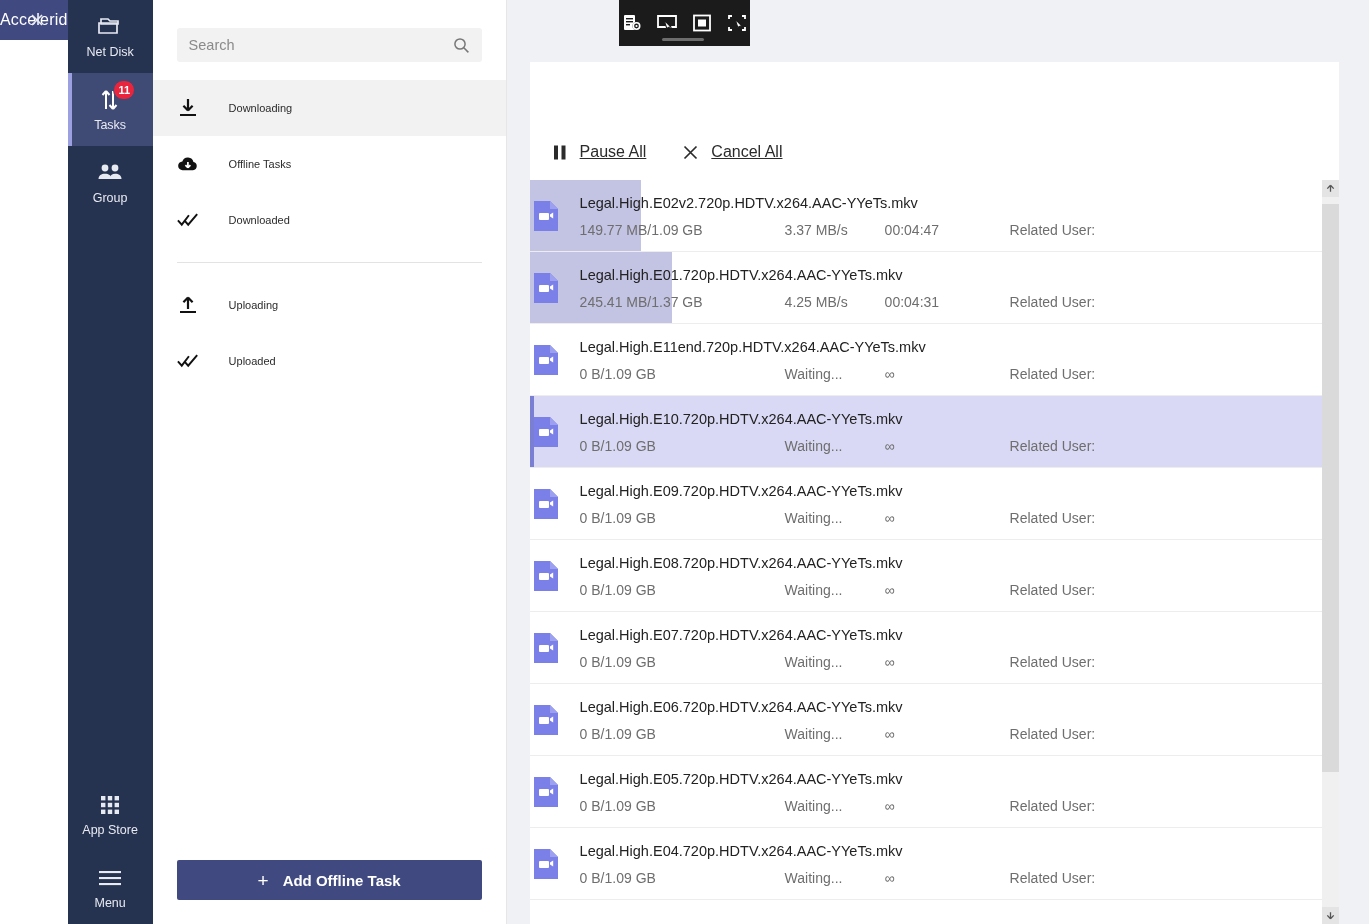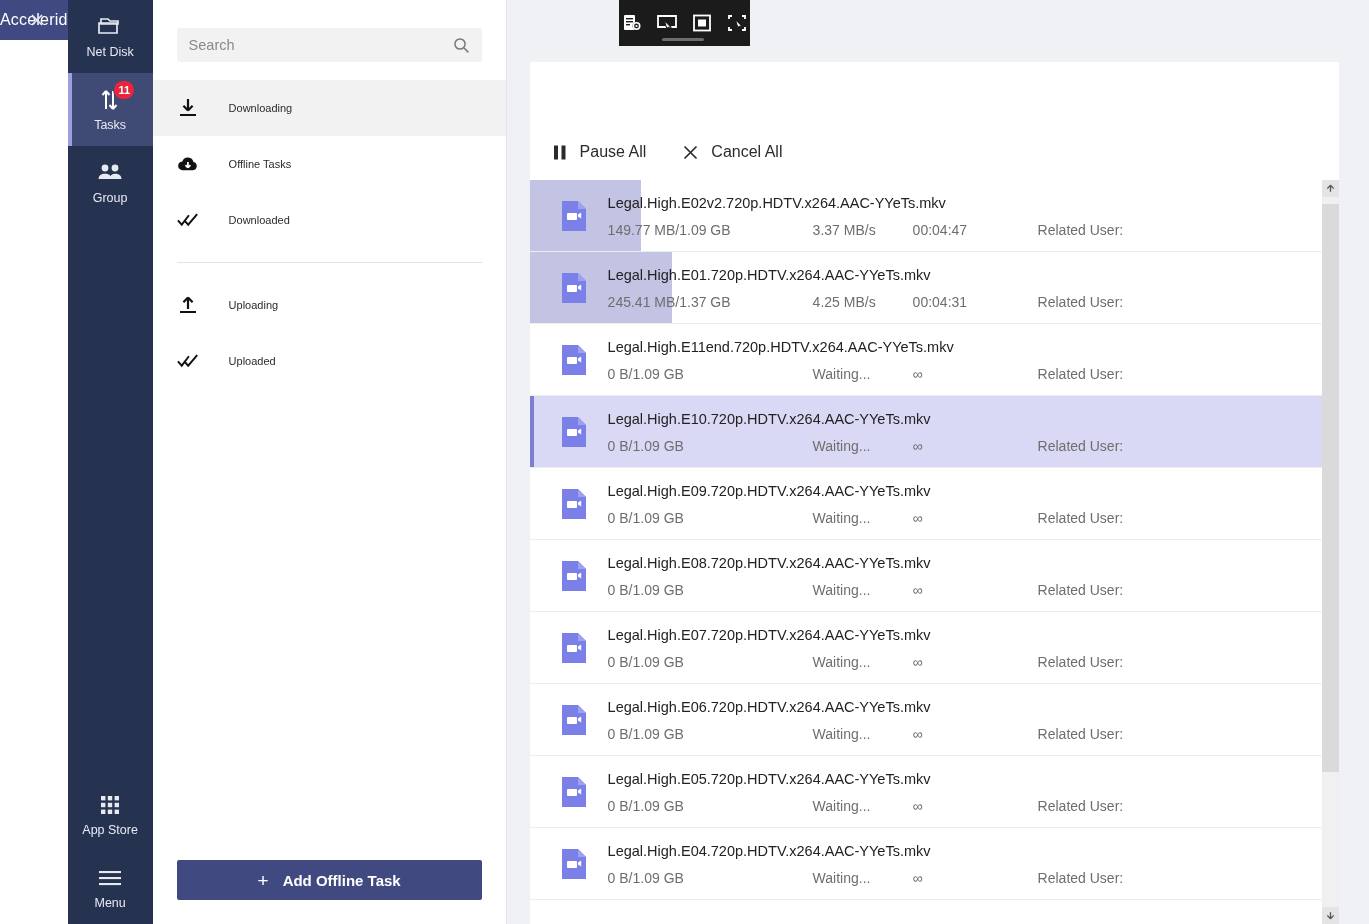--- a/index.html
+++ b/index.html
@@ -143,32 +143,31 @@
     display: flex; flex-direction: column;
     min-height: 0; position: relative;
   }
   .card-topgap { height: 62px; }
   .actions {
     height: 56px; display: flex; align-items: center;
     padding-left: 22px; gap: 36px;
   }
   .action {
     display: flex; align-items: center; gap: 12px;
-    font-size: 16px; color: #2b2b2b; cursor: default;
+    font-size: 16px; color: #2b2b2b; cursor: default; text-decoration: underline;
   }
   .action .ac-icon { display: flex; align-items: center; }
 
   .list-wrap { flex: 1; display: flex; min-height: 0; position: relative; overflow: hidden; }
   .list { flex: 1; min-width: 0; position: relative; }
 
   .trow {
     height: 72px; position: relative;
     border-bottom: 1px solid #ededed;
     display: flex; align-items: center;
-    padding-left: 28px;
     cursor: default;
     background: #ffffff;
   }
   .trow.selected { background: #d9d9f5; }
   .trow.selected::before {
     content: ""; position: absolute; left: 0; top: 0; bottom: 0;
     width: 4px; background: #7b7fd4; z-index: 3;
   }
   .prog {
     position: absolute; left: 0; top: 0; bottom: 0;

